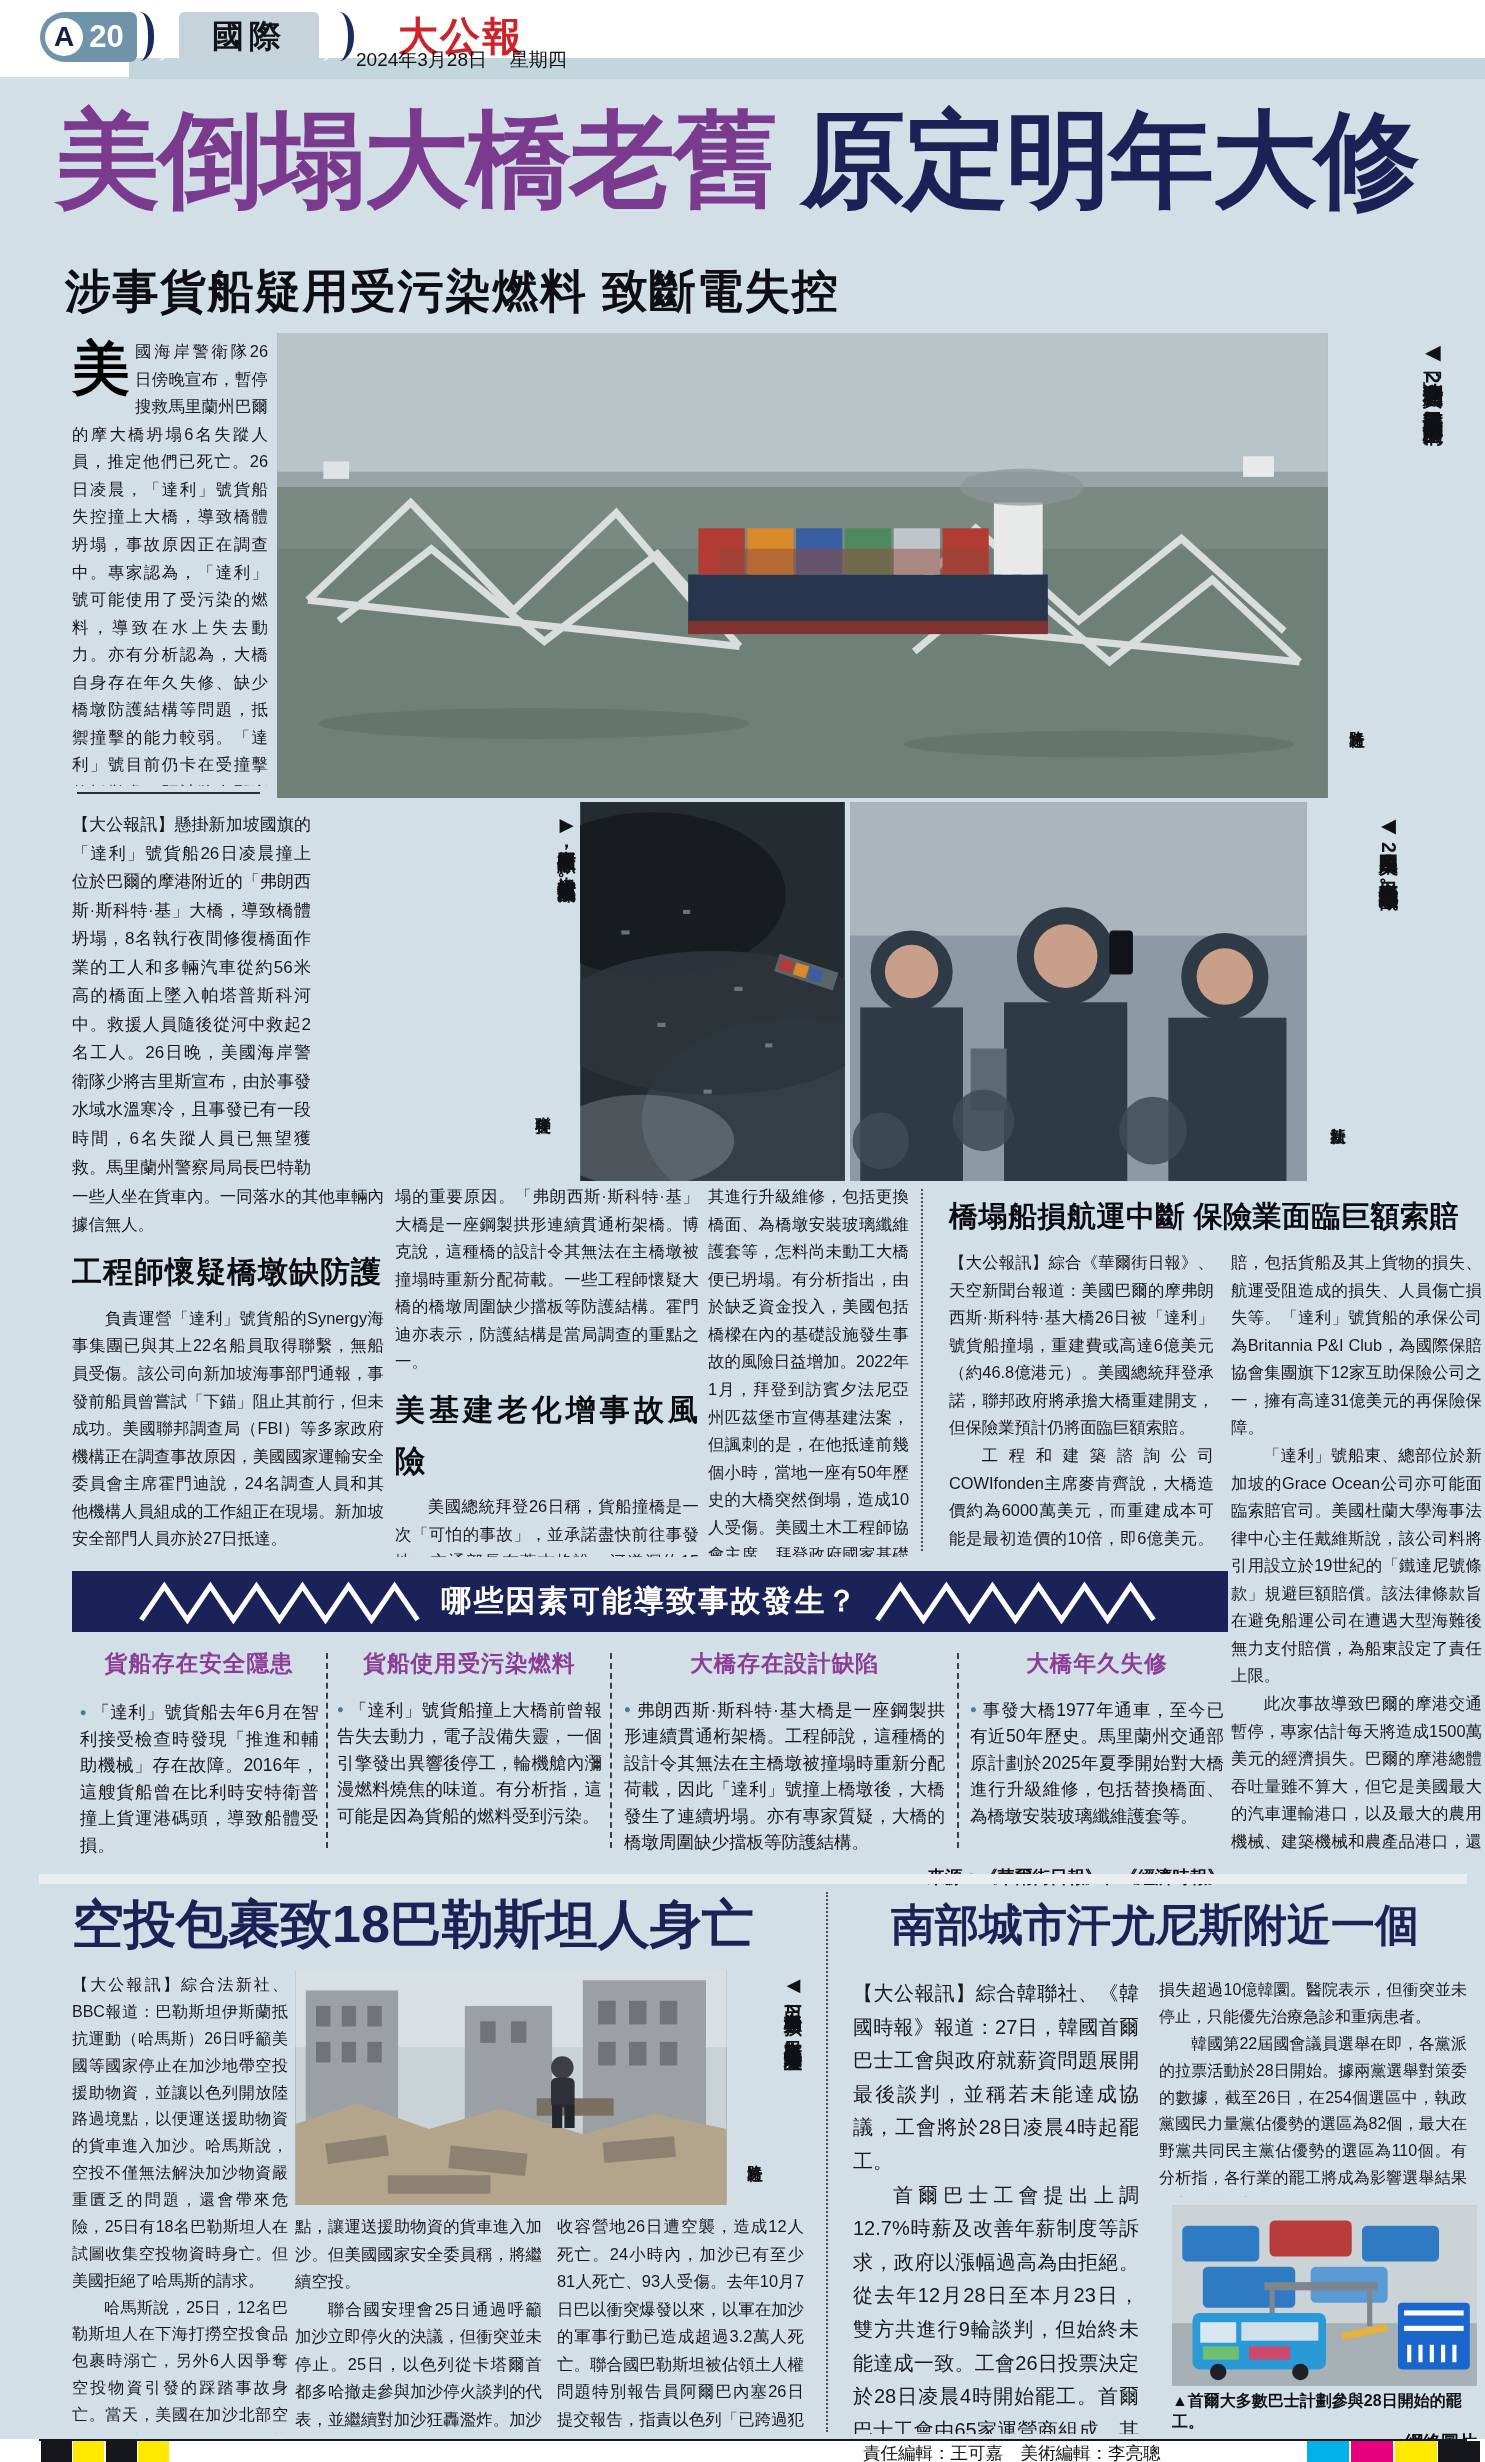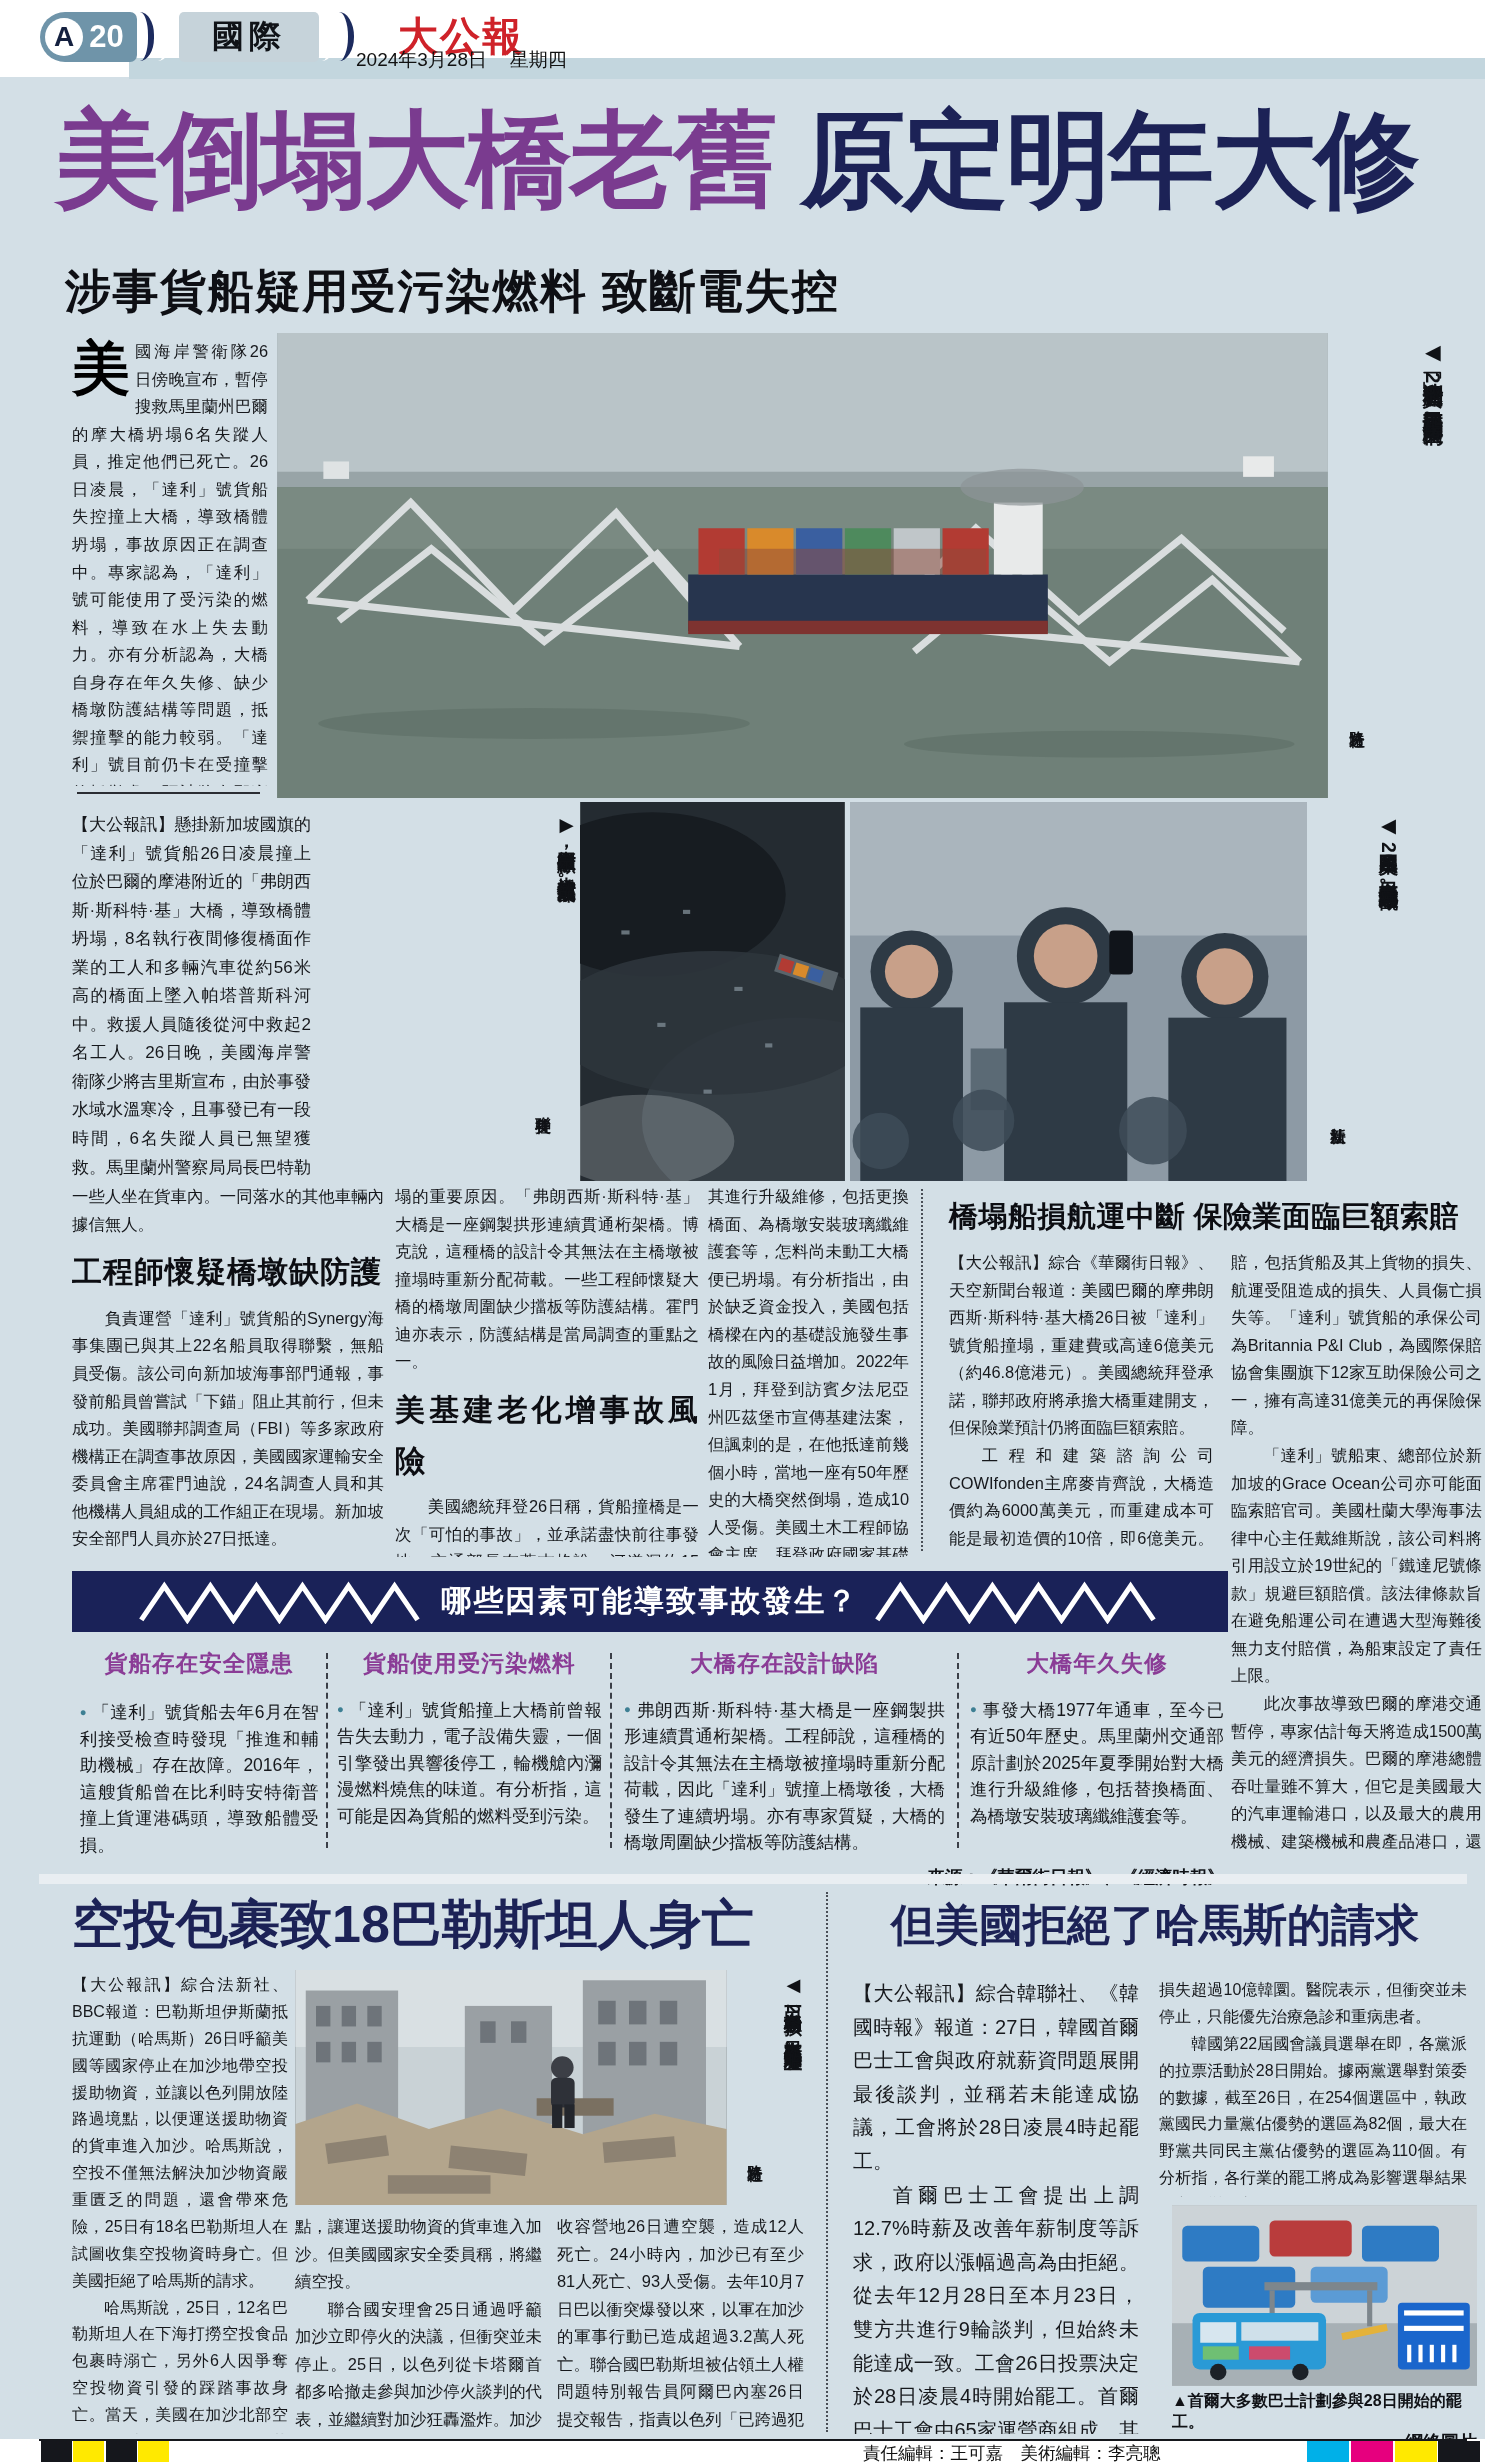--- a/index.html
+++ b/index.html
@@ -318,21 +318,21 @@
   <div class="abs txt" style="left:295px;top:2213px;width:247px;height:221px;">
     <p>點，讓運送援助物資的貨車進入加沙。但美國國家安全委員稱，將繼續空投。</p>
     <p class="indent">聯合國安理會25日通過呼籲加沙立即停火的決議，但衝突並未停止。25日，以色列從卡塔爾首都多哈撤走參與加沙停火談判的代表，並繼續對加沙狂轟濫炸。加沙衛生部稱，南部城市汗尤尼斯附近一個</p>
   </div>
   <div class="abs txt" style="left:557px;top:2213px;width:247px;height:221px;">
     <p>收容營地26日遭空襲，造成12人死亡。24小時內，加沙已有至少81人死亡、93人受傷。去年10月7日巴以衝突爆發以來，以軍在加沙的軍事行動已造成超過3.2萬人死亡。聯合國巴勒斯坦被佔領土人權問題特別報告員阿爾巴內塞26日提交報告，指責以色列「已跨過犯滅絕種族罪的基本門檻」。</p>
   </div>
 
   <div class="vdots" style="left:826px;top:1892px;height:540px;"></div>
 
-  <div class="abs bigart-head" style="left:891px;top:1896px;font-size:44px;">但美國拒絕了哈馬斯的請求</div>
+  <div class="abs bigart-head" style="left:891px;top:1896px;font-size:44px;">南部城市汗尤尼斯附近一個</div>
 
   <div class="abs txt" style="left:853px;top:1977px;width:286px;height:457px;font-size:20px;">
     <p>【大公報訊】綜合韓聯社、《韓國時報》報道：27日，韓國首爾巴士工會與政府就薪資問題展開最後談判，並稱若未能達成協議，工會將於28日凌晨4時起罷工。</p>
     <p class="indent">首爾巴士工會提出上調12.7%時薪及改善年薪制度等訴求，政府以漲幅過高為由拒絕。從去年12月28日至本月23日，雙方共進行9輪談判，但始終未能達成一致。工會26日投票決定於28日凌晨4時開始罷工。首爾巴士工會由65家運營商組成，其中61家決定參與此次罷工。若這些公司開展罷工，將導致首爾市區7382輛巴士中的97.6%（7210輛）停運。</p>
     <p class="indent">與此同時，尹錫悦政府醫學院擴招政策引發的韓國實習醫生罷工仍在持續，主要綜合醫院暫時關閉部分病房，進入緊急狀態。據報道，五家主要醫院每天</p>
   </div>
   <div class="abs txt" style="left:1159px;top:1977px;width:308px;height:220px;font-size:16px;">
     <p>損失超過10億韓圜。醫院表示，但衝突並未停止，只能優先治療急診和重病患者。</p>
     <p class="indent">韓國第22屆國會議員選舉在即，各黨派的拉票活動於28日開始。據兩黨選舉對策委的數據，截至26日，在254個選區中，執政黨國民力量黨佔優勢的選區為82個，最大在野黨共同民主黨佔優勢的選區為110個。有分析指，各行業的罷工將成為影響選舉結果的主要變數之一。</p>
   </div>

